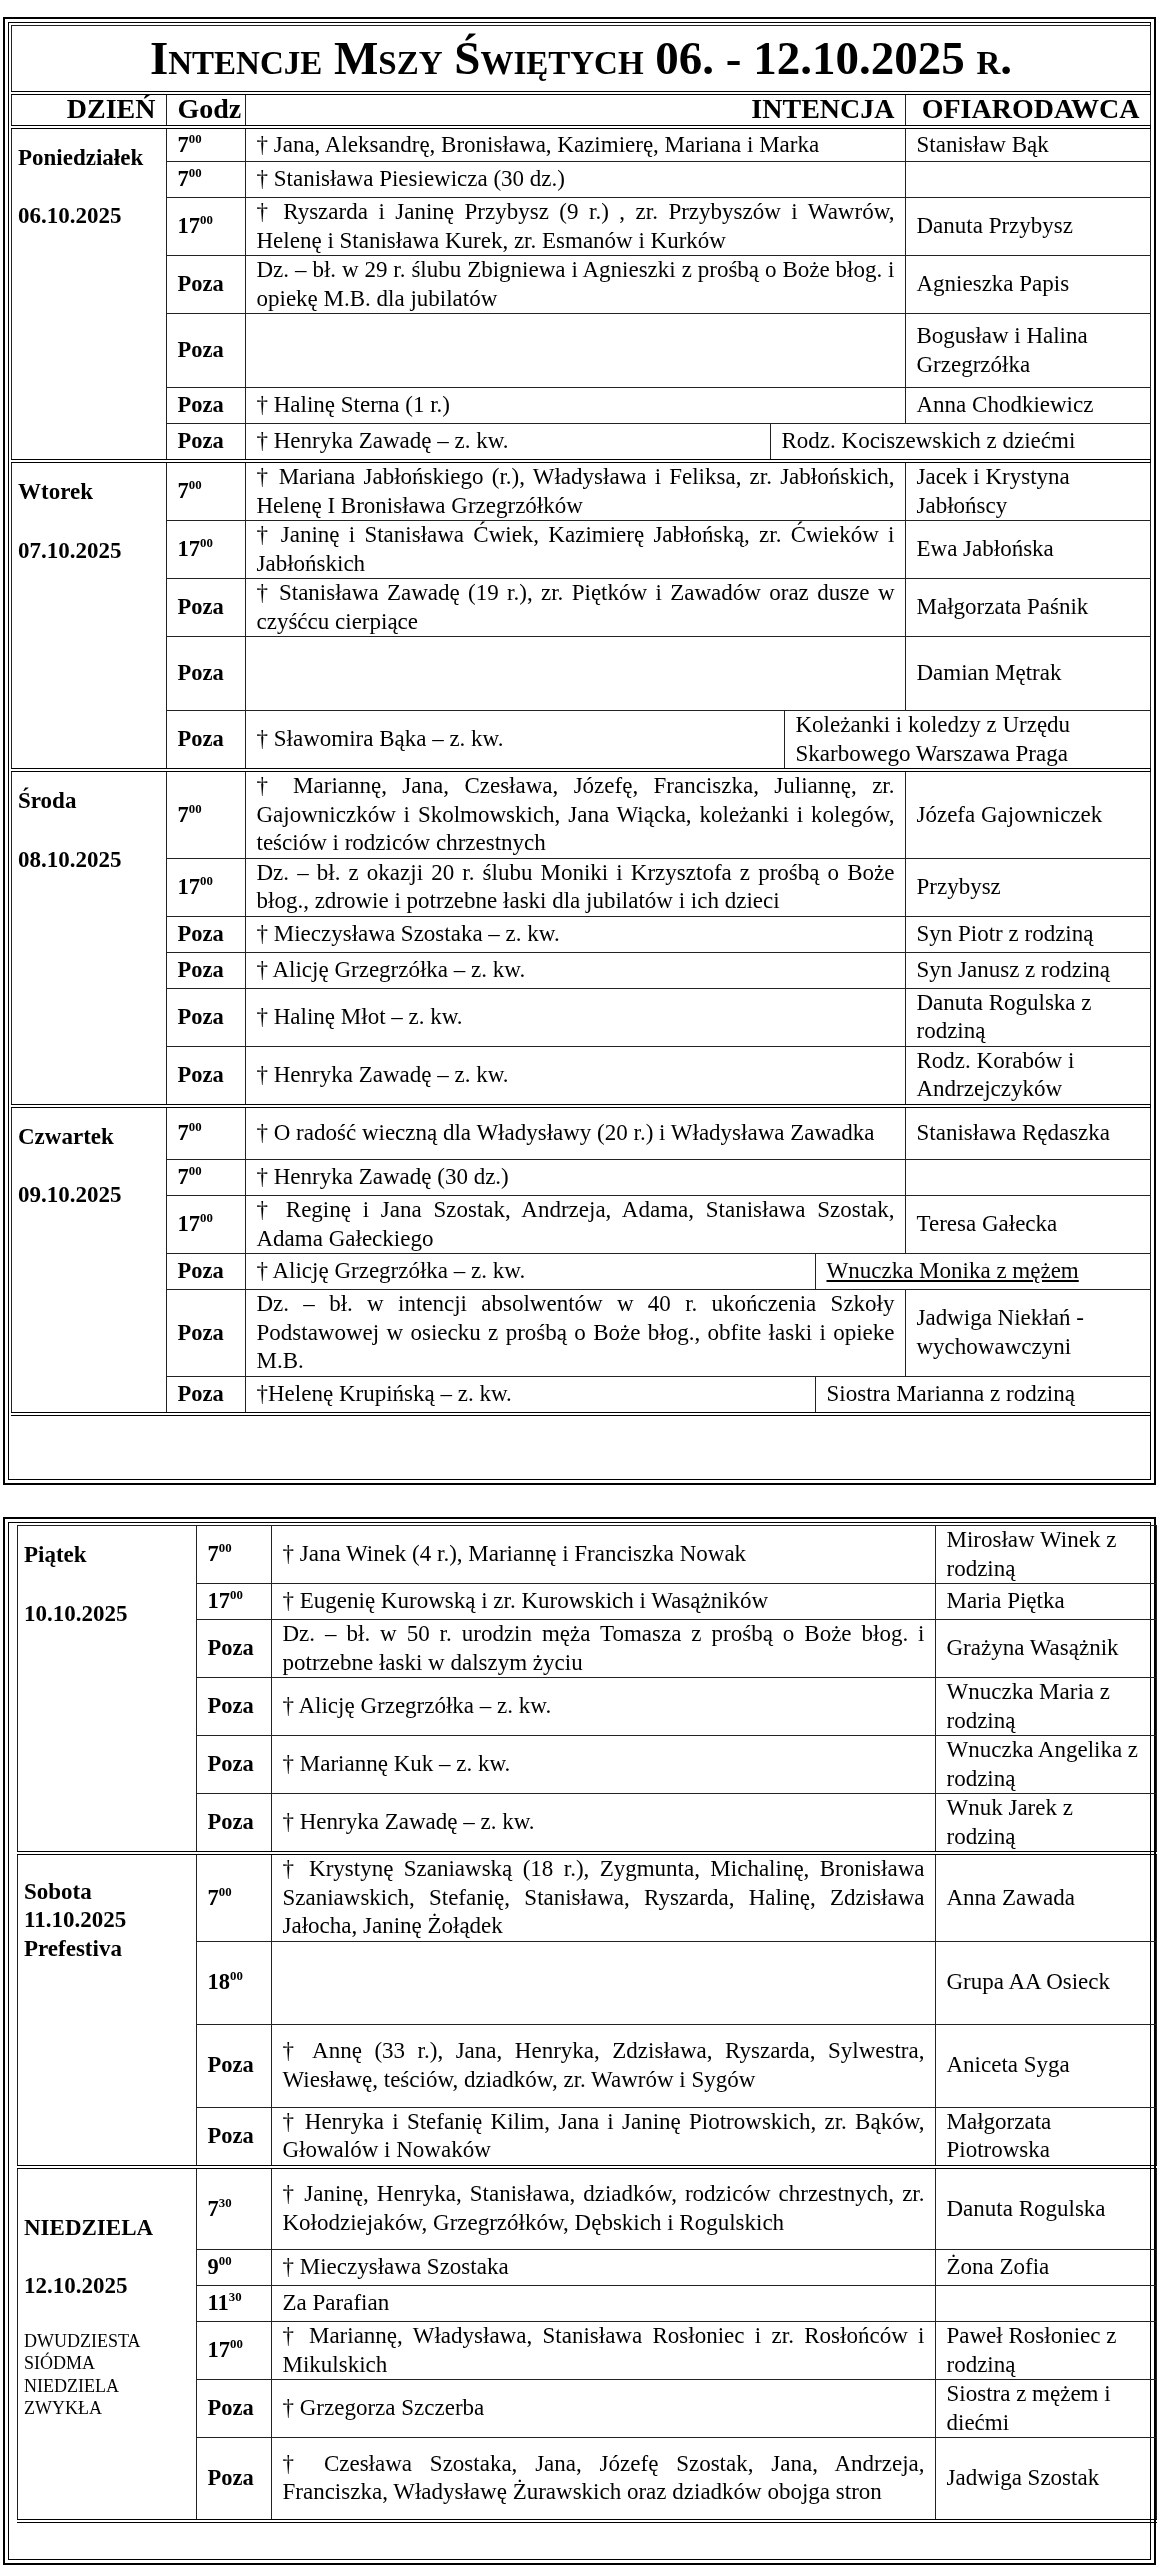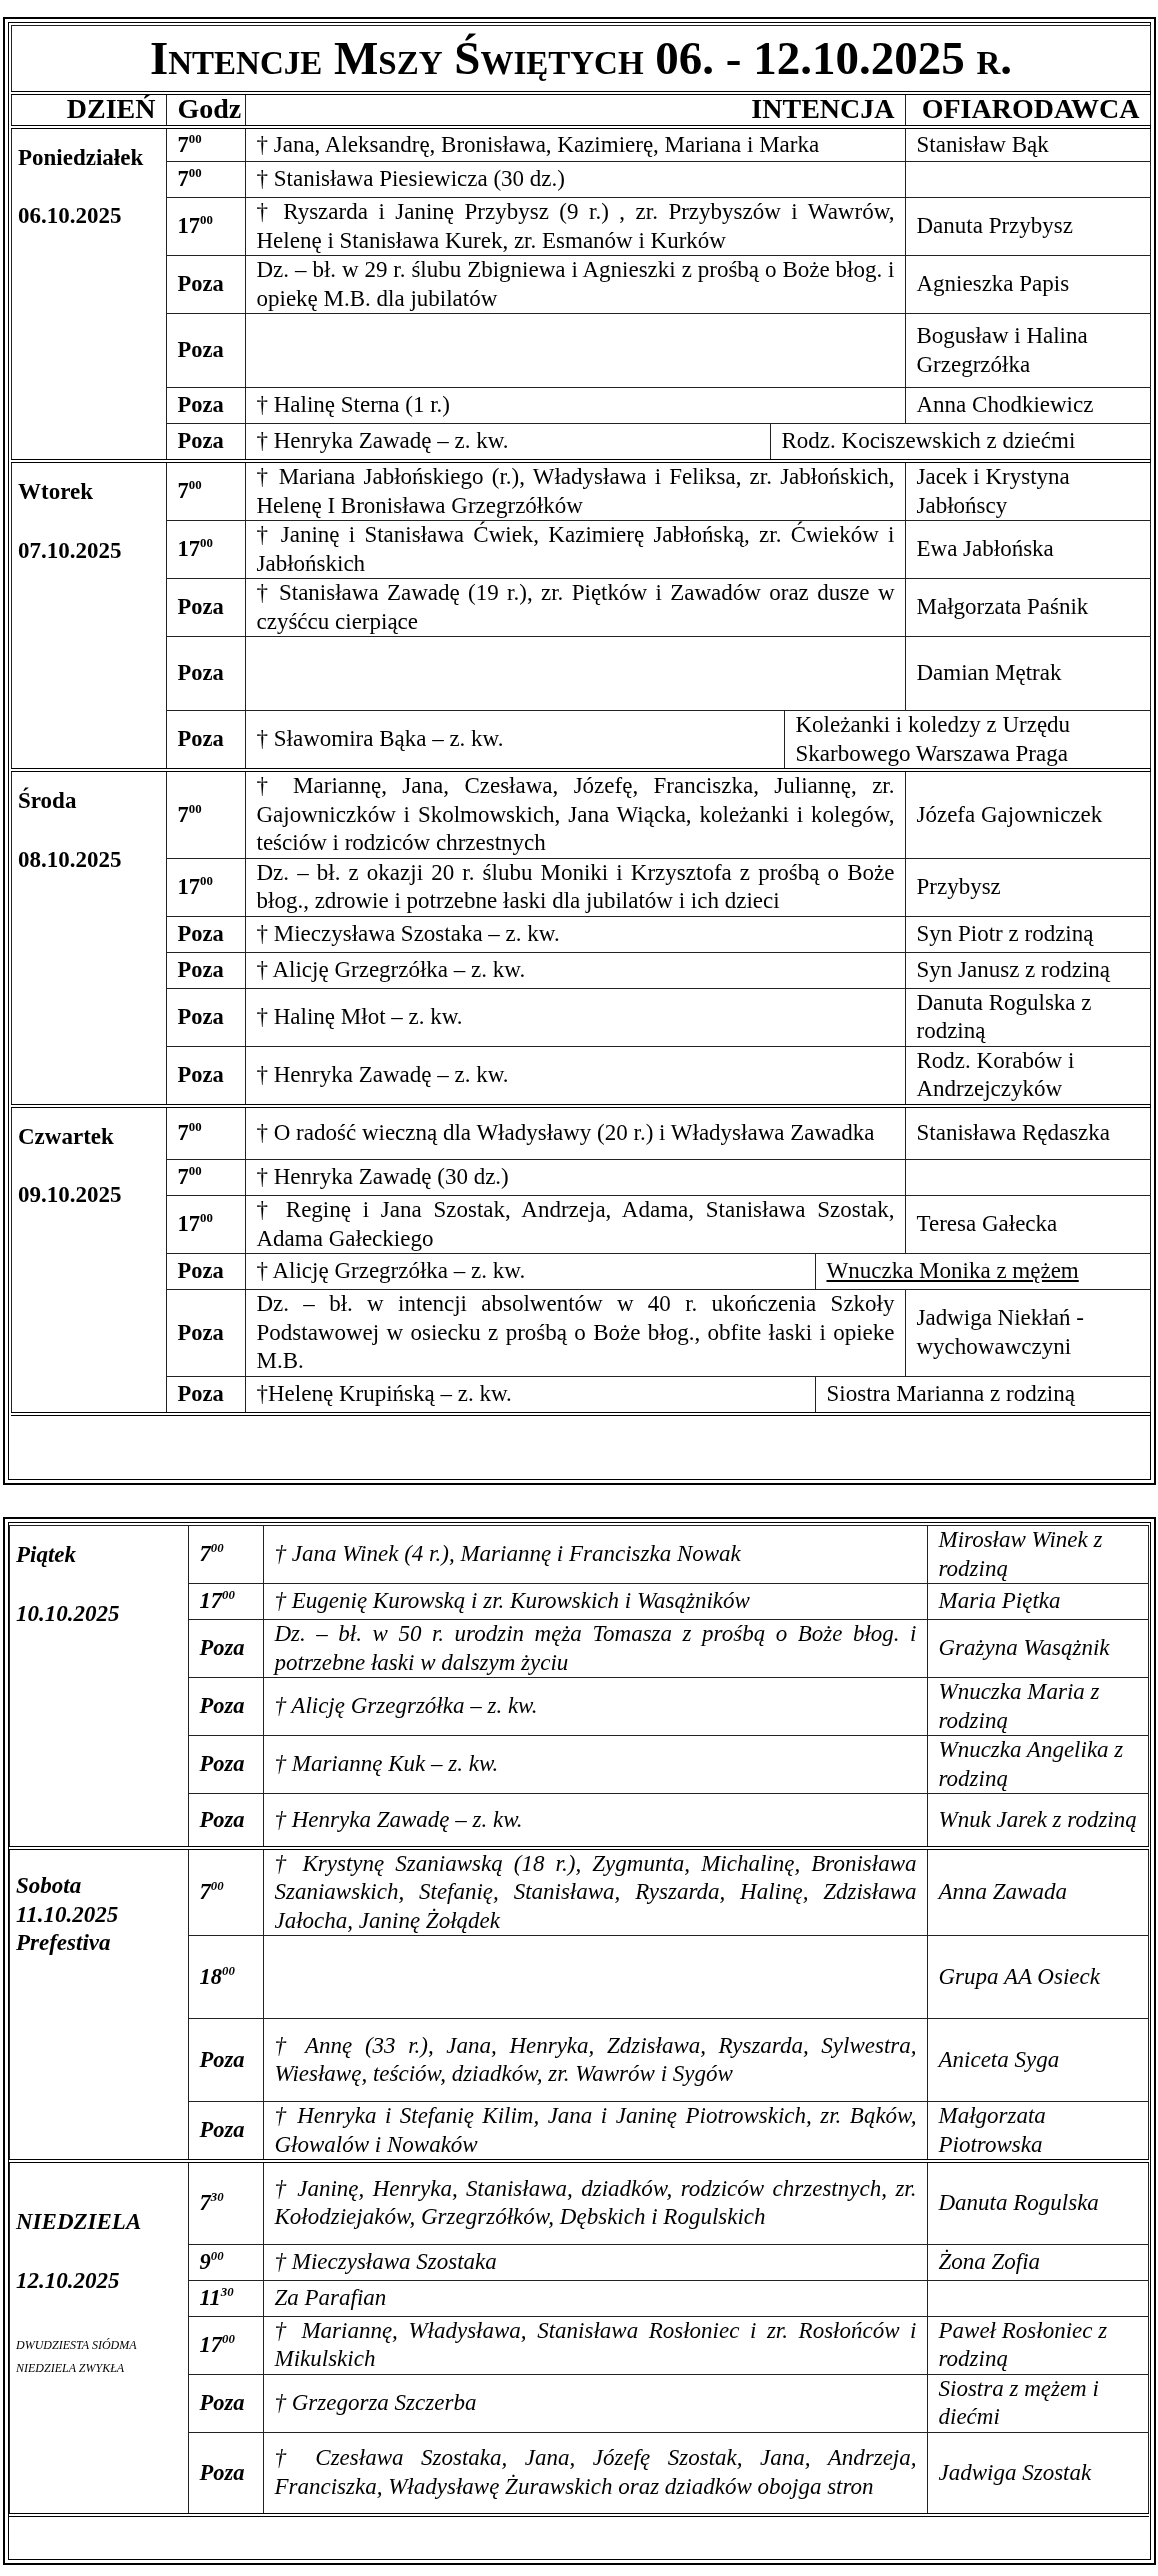--- a/index.html
+++ b/index.html
@@ -4,35 +4,35 @@
 <style>
   html, body { margin: 0; padding: 0; background: #ffffff; }
   body { width: 1159px; height: 2576px; position: relative; overflow: hidden;
          font-family: "Liberation Serif", "DejaVu Serif", serif; color: #000; }
   .page { position: absolute; box-sizing: border-box; border: 2.3px solid #000;
           outline: 0.8px solid #000; outline-offset: -6px; background: #fff; }
   #page1 { left: 3px; top: 16.5px; width: 1153px; height: 1468px; }
   #page2 { left: 3px; top: 1517px; width: 1153px; height: 1048px; }
   table { border-collapse: collapse; table-layout: fixed; position: absolute; }
   #page1 table { left: 6px; top: 6px; width: 1139px; }
-  #page2 table { left: 4px; top: 6px; width: 1139px; font-style: italic; }
+  #page2 table { left: 12px; top: 6px; width: 1139px; }
   td, th { border: 1.5px solid #222; padding: 0 10.5px; vertical-align: middle;
            font-size: 23px; line-height: 28.5px; }
   .title-cell { text-align: center; font-weight: bold; font-size: 47px; line-height: 60px;
                 height: 65px; border-bottom: 4.5px double #000; letter-spacing: 0px;
                 font-variant: small-caps; }
   .hdr th { font-weight: bold; font-size: 28px; height: 30px; text-align: right;
             border-bottom: 4.5px double #000; }
   .day { font-weight: bold; font-size: 23px; vertical-align: top; padding-top: 15px;
          padding-left: 6px; border-bottom: 4.5px double #000; }
   .day .d-name { display: block; }
   .day .d-date { display: block; margin-top: 30px; }
   .day .d-extra { display: block; }
-  .day .d-note { display: block; font-weight: normal; font-size: 12px; line-height: 22.5px;
-                 margin-top: 39px; }
+  .day .d-note { display: block; font-weight: normal; font-size: 18px; line-height: 22.5px;
+                 margin-top: 29px; }
   .time { font-weight: bold; font-size: 22.5px; padding-left: 10.5px; }
   .time sup { font-size: 12.8px; vertical-align: 9px; line-height: 0; }
   .intent { text-align: justify; text-align-last: left; }
   .donor { }
   .last-of-day td { border-bottom: 4.5px double #000; }
 </style>
 </head>
 <body>
 
 <div class="page" id="page1">

